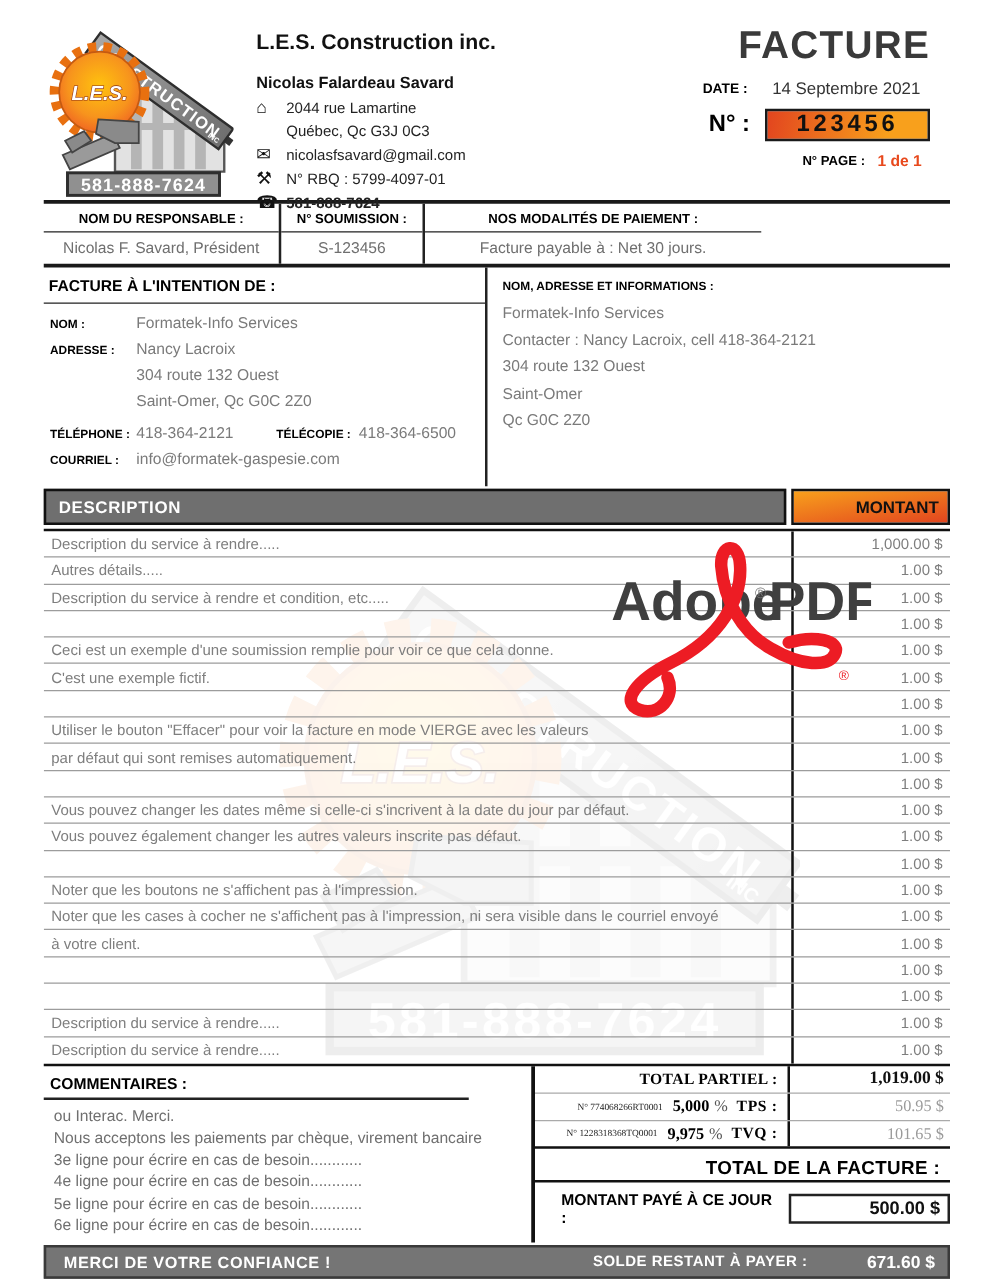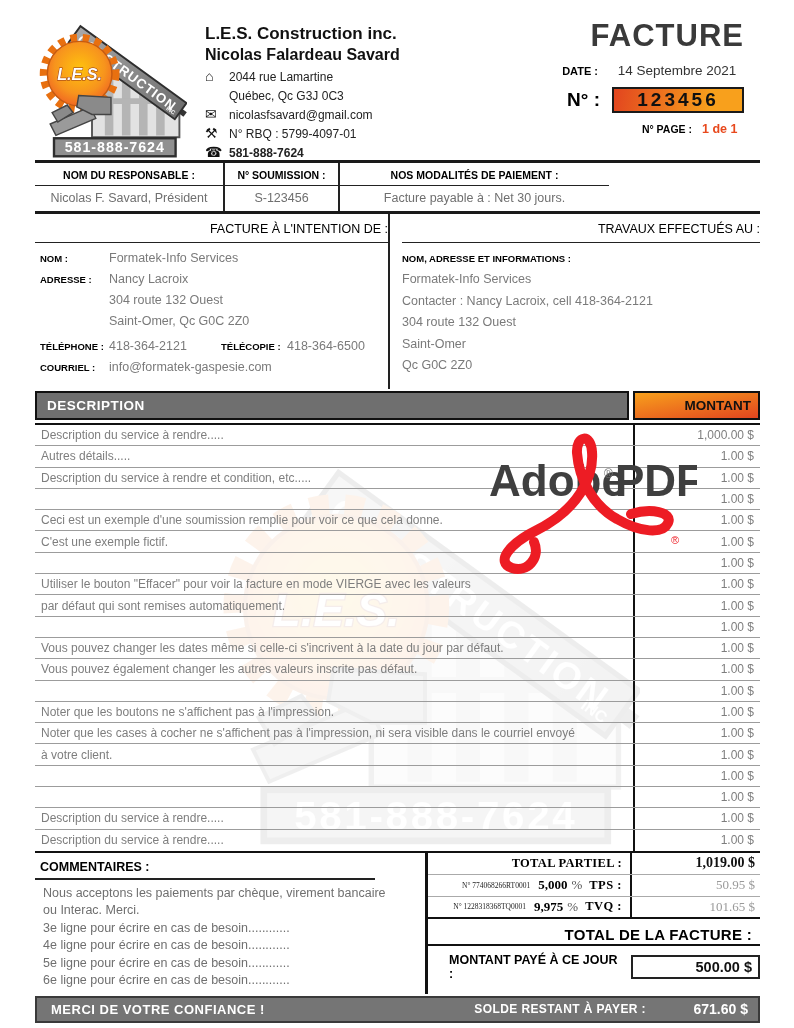--- a/index.html
+++ b/index.html
@@ -4,21 +4,21 @@
 <style>
   * { margin:0; padding:0; box-sizing:border-box; }
   body { background:#ffffff; font-family:"Liberation Sans", sans-serif; }
   .page { width:794px; height:1028px; background:#fff; position:relative; padding:10px 34px 0 35px; overflow:hidden; }
 
   
   .header { position:relative; height:153px; border-bottom:3px solid #1a1a1a; }
   .logo-box { position:absolute; left:0; top:2px; width:152px; height:148px; }
   .company { margin-left:170px; padding-top:14px; }
   .company-name { font-size:17px; font-weight:bold; color:#111; }
-  .company-contact { font-size:16px; font-weight:bold; color:#111; margin-top:2px; margin-bottom:5px; }
+  .company-contact { font-size:13px; font-weight:bold; color:#111; margin-top:14px; margin-bottom:5px; }
   .crow { display:flex; font-size:12px; color:#222; line-height:16px; margin-top:3px; }
   .crow .cicon { width:24px; font-size:14px; line-height:15px; color:#111; }
   .crow.bold .ctext { font-weight:bold; }
 
   .facture-block { position:absolute; right:16px; top:8px; width:250px; }
   .facture-title { font-size:31px; font-weight:800; color:#3a3a3a; letter-spacing:1px; text-align:right; }
   .fb-row { display:flex; justify-content:flex-end; align-items:center; margin-top:9px; }
   .date-label { font-size:11px; font-weight:800; margin-right:12px; }
   .date-value { width:134px; text-align:center; font-size:13.5px; color:#333; }
   .no-label { font-size:19px; font-weight:800; margin-right:12px; }
@@ -34,21 +34,21 @@
   .info-col { border-right:2px solid #222; }
   .info-col:last-child { border-right:none; }
   .ic-hdr { font-size:10.5px; font-weight:800; text-align:center; padding:6px 2px 4px; border-bottom:1.5px solid #222; white-space:nowrap; }
   .ic-val { font-size:12.5px; color:#6f6f6f; text-align:center; padding:5px 2px 6px; white-space:nowrap; }
   .w1{width:190px}.w2{width:115px}.w3{width:151px}.w4{width:269px}
 
   
   .parties { display:flex; }
   .party-left { width:355px; border-right:2px solid #222; }
   .party-right { flex:1; padding-left:12px; }
-  .party-title { font-size:12.5px; font-weight:400; padding:8px 0 6px 4px; border-bottom:1.5px solid #222;text-align:right; }
+  .party-title { font-size:12.5px; font-weight:700; padding:8px 0 6px 4px; border-bottom:1.5px solid #222; }
   .party-right .party-title { padding-left:0; }
   .fields { padding:8px 0 8px 0; }
   .frow { display:flex; min-height:21px; align-items:baseline; }
   .flabel { width:74px; font-size:9.5px; font-weight:800; padding-left:5px; }
   .fval { font-size:12.5px; color:#7a7a7a; }
   .fval.mid { width:112px; }
   .flabel2 { width:66px; font-size:9.5px; font-weight:800; }
   .wsub { font-size:9.5px; font-weight:800; padding:10px 0 5px; }
   .wline { font-size:12.5px; color:#7a7a7a; line-height:21.5px; }
 
@@ -261,21 +261,20 @@
           <span class="flabel2">TÉLÉCOPIE :</span>
           <span class="fval">418-364-6500</span>
         </div>
         <div class="frow">
           <span class="flabel">COURRIEL :</span>
           <span class="fval">info@formatek-gaspesie.com</span>
         </div>
       </div>
     </div>
     <div class="party-right">
-      <div class="party-title">TRAVAUX EFFECTUÉS AU :</div>
       <div class="wsub">NOM, ADRESSE ET INFORMATIONS :</div>
       <div class="wline">Formatek-Info Services</div>
       <div class="wline">Contacter : Nancy Lacroix, cell 418-364-2121</div>
       <div class="wline">304 route 132 Ouest</div>
       <div class="wline">Saint-Omer</div>
       <div class="wline">Qc  G0C 2Z0</div>
     </div>
   </div>
 
   <div class="items-hdr">
@@ -371,22 +370,22 @@
       </div>
     <svg class="wm-adobe" viewBox="0 0 210 170">
         <use href="#adobe-pdf"></use>
       </svg>
   </div>
 
   <div class="bottom">
     <div class="comments">
       <div class="comments-title">COMMENTAIRES :</div>
       <div class="comment-lines">
+        <div class="comment-line">ou Interac. Merci.</div>
         <div class="comment-line">Nous acceptons les paiements par chèque, virement bancaire</div>
-        <div class="comment-line">ou Interac. Merci.</div>
         <div class="comment-line">3e ligne pour écrire en cas de besoin............</div>
         <div class="comment-line">4e ligne pour écrire en cas de besoin............</div>
         <div class="comment-line">5e ligne pour écrire en cas de besoin............</div>
         <div class="comment-line">6e ligne pour écrire en cas de besoin............</div>
       </div>
     </div>
 
     <div class="totals">
       <div class="trow">
         <div class="tlabel">

